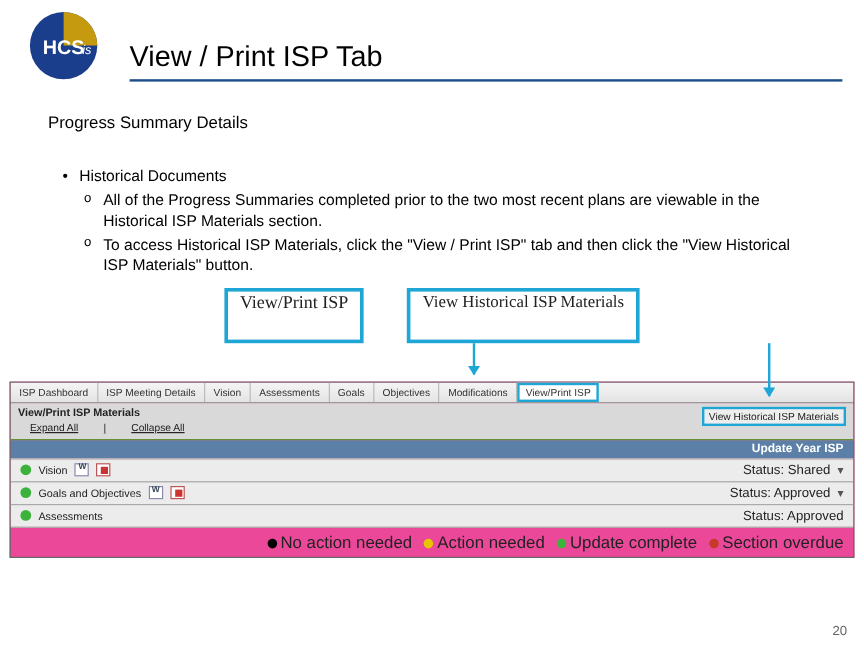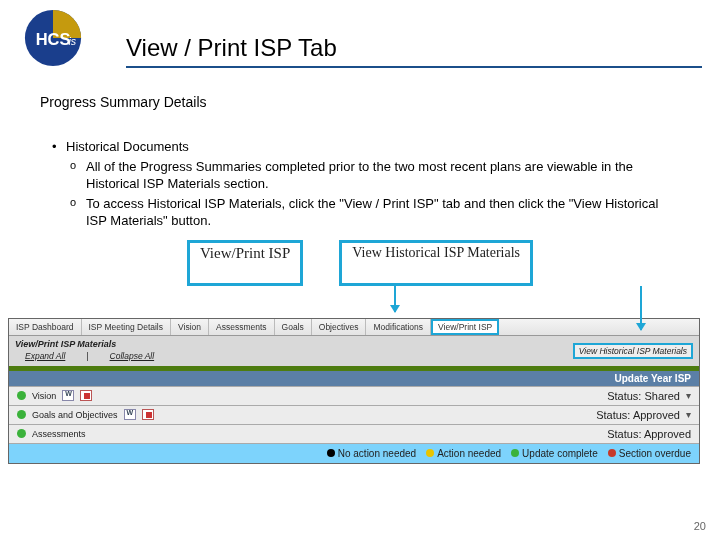--- a/index.html
+++ b/index.html
@@ -17,21 +17,21 @@
     display: flex;
     align-items: flex-end;
     padding: 8px 18px 0 18px;
   }
   .logo {
     width: 70px; height: 60px;
     display: flex; align-items: center; justify-content: center;
     margin-right: 20px;
   }
   .logo svg { width: 62px; height: 62px; }
-  .title-wrap { flex: 1; margin-left: 18px; }
+  .title-wrap { flex: 1; }
   .title {
     font-size: 24px;
     font-weight: 400;
     color: #000;
     padding-bottom: 4px;
     border-bottom: 2px solid #1b4f8a;
   }
   .subhead {
     font-size: 14px;
     font-weight: normal;
@@ -77,25 +77,25 @@
     position: absolute;
     bottom: -1px; left: -4px;
     border-left: 5px solid transparent;
     border-right: 5px solid transparent;
     border-top: 8px solid #1ea6d6;
   }
   .arrow.a1 { left: 394px; top: 0; }
   .arrow.a2 { left: 640px; top: 0; height: 44px;}
 
   .screenshot {
-    margin: 2px 20px 0 8px;
+    margin: 2px 8px 0 8px;
     border: 1px solid #666;
     font-size: 9px;
     color: #222;
-    background: #7dd3fc;
+    background: #ec4899;
   }
   .tabs {
     display: flex;
     background: linear-gradient(#f4f4f4,#e4e4e4);
     border-bottom: 1px solid #999;
   }
   .tab {
     padding: 3px 7px;
     border-right: 1px solid #bbb;
     color: #333;
@@ -104,25 +104,24 @@
   }
   .tab.active {
     background: #fff;
     border: 2px solid #1ea6d6;
     font-weight: normal;
     padding: 1px 5px;
   }
   .toolbar {
     display: flex;
     justify-content: space-between;
-    align-items: center;
+    align-items: flex-start;
     background: #d9d9d9;
-    border-bottom: 5px solid #4d7c0f;
+    border-bottom: 1px solid #4d7c0f;
     padding: 3px 6px;
-    font-style: italic;
   }
   .tool-title { font-weight: bold; font-size: 9px; }
   .hist-btn {
     border: 2px solid #1ea6d6;
     background: #eee;
     padding: 1px 4px;
     font-size: 8.5px;
   }
   .tool-links { font-size: 8.5px; padding: 2px 10px; display:flex; gap:21px;}
   .tool-links span { text-decoration: underline; }
@@ -157,21 +156,21 @@
   }
   .pdf-ico::after { content:""; position:absolute; width:6px; height:6px; background:#c33; left:3px; top:2px;}
   .chev { font-size: 10px; color:#555;}
   .status { font-size: 11px; }
   .legend {
     display: flex;
     justify-content: flex-end;
     gap: 10px;
     padding: 4px 8px;
     border-top: 1px solid #aaa;
-    font-size: 10px;
+    font-size: 14px;
     align-items: center;
   }
   .ldot { width:8px; height:8px; border-radius:50%; display:inline-block; margin-right:3px;}
   .ldot.black{background:#000;} .ldot.yellow{background:#e8c400;} .ldot.green{background:#3bb23b;} .ldot.red{background:#c63a2b;}
   .page-num {
     position: absolute;
     bottom: 8px; right: 14px;
     font-size: 11px; color: #666;
   }
 </style>

